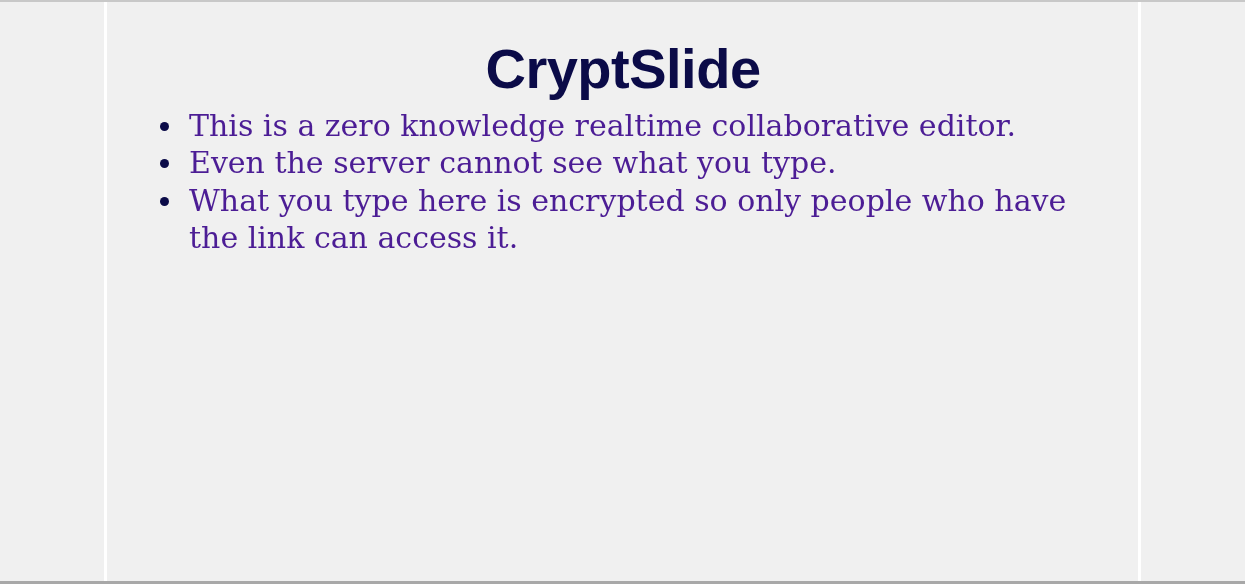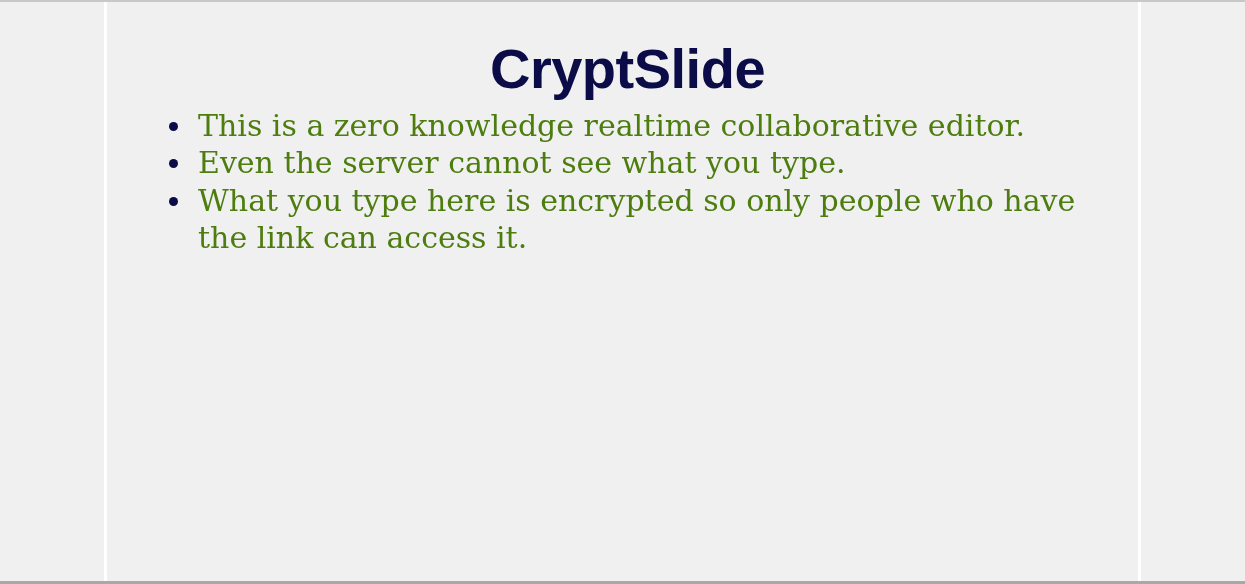--- a/index.html
+++ b/index.html
@@ -44,21 +44,21 @@
     left: 107px;
     width: 1031px;
     height: 100%;
     background: #f0f0f0;
     box-sizing: border-box;
   }
 
   #slide-inner {
     position: absolute;
     top: 0;
-    left: 14px;
+    left: 5px;
     right: 0;
     padding: 36px 48px 0 44px;
     box-sizing: border-box;
   }
 
   #slide-title {
     margin: 0 0 6px 0;
     font-family: "Liberation Sans", sans-serif;
     font-weight: bold;
     font-size: 56px;
@@ -68,21 +68,21 @@
     letter-spacing: -0.5px;
   }
 
   #slide-bullets {
     list-style: none;
     margin: 0;
     padding: 0;
     font-family: "DejaVu Serif", "Liberation Serif", serif;
     font-size: 30px;
     line-height: 37.5px;
-    color: #4d7c0f;
+    color: #4c1d95;
   }
 
   #slide-bullets > li {
     position: relative;
     margin: 0;
     padding: 0 0 0 33px;
     text-indent: 0;
   }
 
   .bullet-marker {

